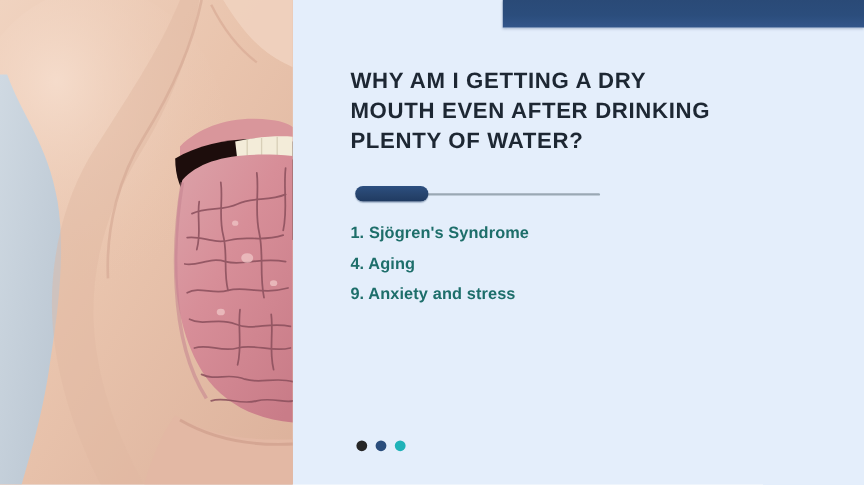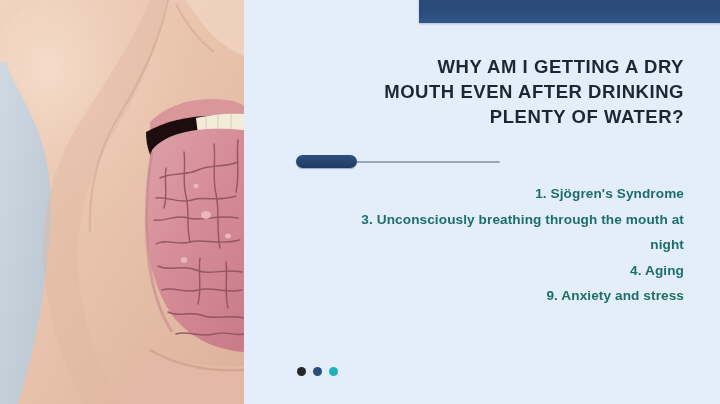--- a/index.html
+++ b/index.html
@@ -30,21 +30,21 @@
   #top-bar {
     position:absolute; left:419px; top:0px;
     width:301px; height:23px;
     background:linear-gradient(180deg,#2a4a77 0%,#2b4d7c 55%,#32558a 100%);
     box-shadow:0 1px 2px rgba(60,90,130,.35);
   }
 
   
   #content {
     position:absolute; left:292px; top:0;
-    width:400px; height:288px;text-align:right;
+    width:400px; height:288px;
   }
 
   #title {
     position:absolute; top:54px; left:0;
     width:392px;
     font-size:18.5px;
     font-weight:bold;
     line-height:25px;
     letter-spacing:0.55px;
     color:#1d2733;
@@ -76,21 +76,20 @@
     position:absolute; top:181px; left:0;
     width:392px;
     list-style:none;
   }
   #reason-list li {
     font-size:13.6px;
     font-weight:bold;
     line-height:25.6px;
     color:#1d6e6a;
     letter-spacing:0.1px;
-    margin-left:36px;
   }
 
   
   #dots {
     position:absolute; top:367px; left:5px;
     display:flex; gap:7px; align-items:center;
   }
   .dot { width:9px; height:9px; border-radius:50%; display:block; }
 </style>
 </head>
@@ -195,21 +194,20 @@
 MOUTH EVEN AFTER DRINKING
 PLENTY OF WATER?</div>
 
     <div id="progress-wrap">
       <div id="progress-track"></div>
       <div id="progress-fill"></div>
     </div>
 
     <ul id="reason-list">
       <li>1. Sjögren's Syndrome</li>
-      <li>3. Unconsciously breathing through the mouth at night</li>
       <li>4. Aging</li>
       <li>9. Anxiety and stress</li>
     </ul>
 
     <div id="dots">
       <span class="dot" style="background:#262626"></span>
       <span class="dot" style="background:#2a4d7c"></span>
       <span class="dot" style="background:#1fb2b8"></span>
     </div>
 

